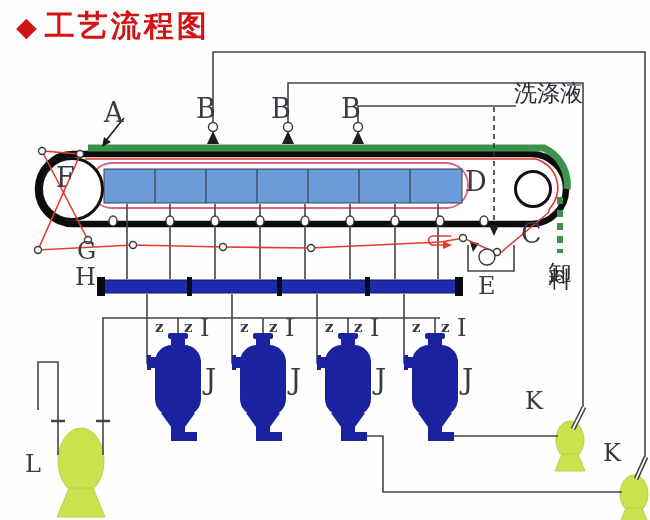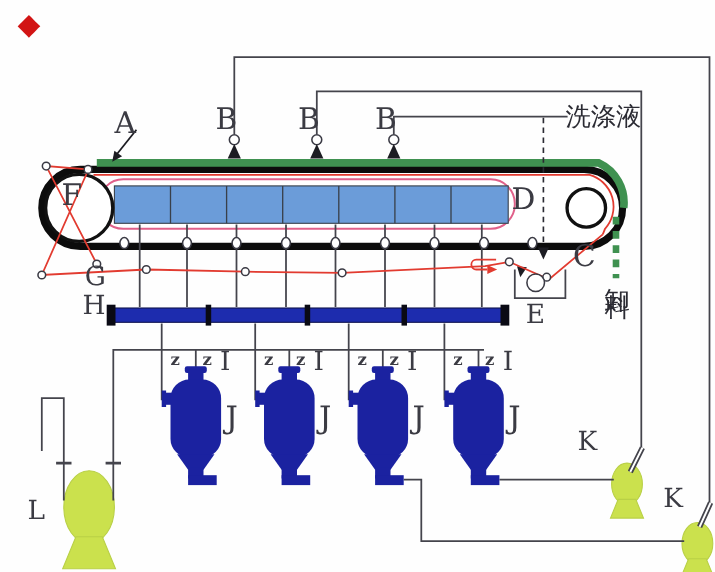--- a/index.html
+++ b/index.html
@@ -136,27 +136,28 @@
     </g>
 
     <g>
       <path d="M124 118 L104 143" stroke="#1c1c22" stroke-width="1.6" fill="none"></path>
       <polygon points="102,147 104,137 111,142" fill="#1c1c22"></polygon>
     </g>
   </svg>
 
   <div class="title-wrap">
     <span class="title-bullet">◆</span>
+    <span class="title-text">工艺流程图</span>
   </div>
 
   <span class="lbl" style="left:104px;top:99px;font-size:27px">A</span>
   <span class="lbl" style="left:196px;top:95px;font-size:27px">B</span>
   <span class="lbl" style="left:271px;top:95px;font-size:27px">B</span>
   <span class="lbl" style="left:341px;top:95px;font-size:27px">B</span>
-  <span class="cn" style="left:514px;top:94px;font-size:23px">洗涤液</span>
+  <span class="cn" style="left:514px;top:80px;font-size:23px">洗涤液</span>
   <span class="lbl" style="left:56px;top:164px;font-size:27px">F</span>
   <span class="lbl" style="left:465px;top:168px;font-size:27px">D</span>
   <span class="lbl" style="left:521px;top:220px;font-size:27px">C</span>
   <span class="lbl" style="left:77px;top:239px;font-size:24px">G</span>
   <span class="lbl" style="left:75px;top:265px;font-size:24px">H</span>
   <span class="lbl" style="left:478px;top:274px;font-size:24px">E</span>
   <span class="cn vert" style="left:547px;top:243px;font-size:23px">卸料</span>
 
   <span class="lbl" style="left:155px;top:320px;font-size:15px;font-weight:bold">z</span>
   <span class="lbl" style="left:184px;top:320px;font-size:15px;font-weight:bold">z</span>

